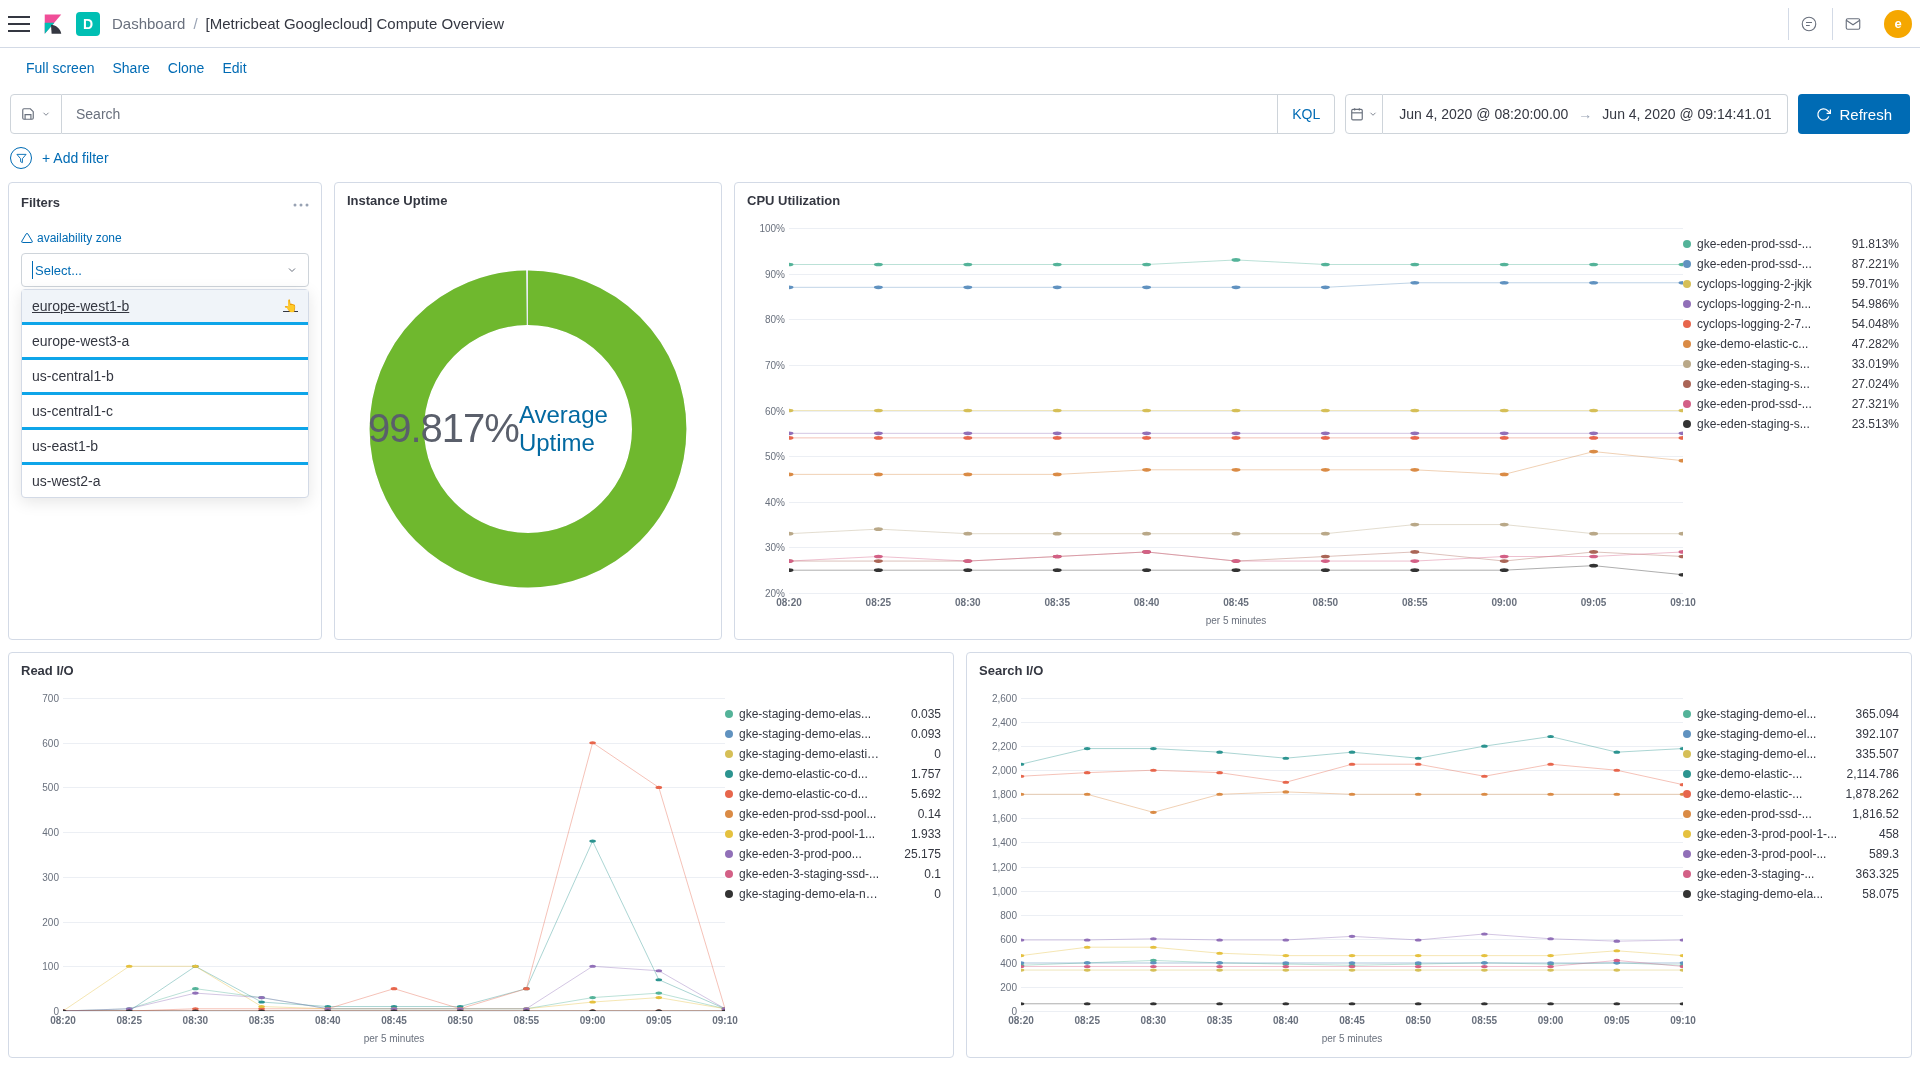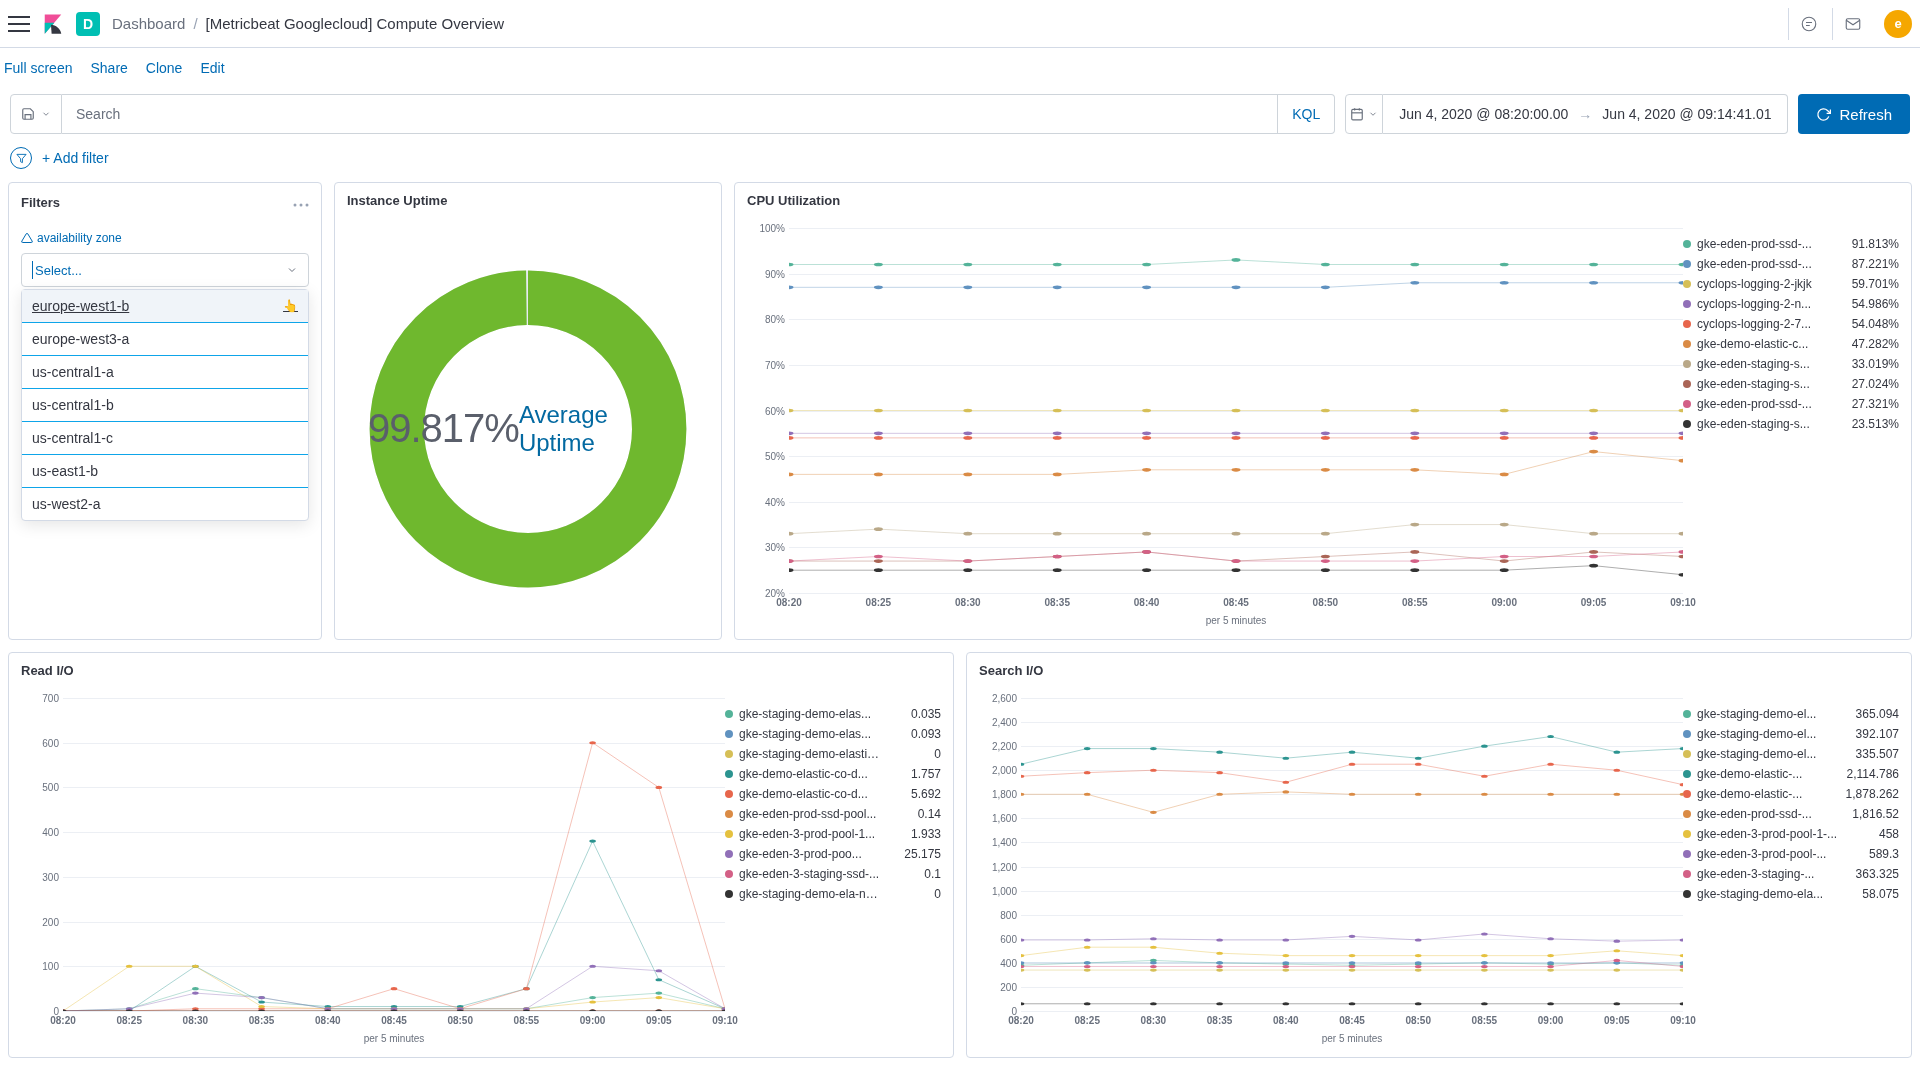--- a/index.html
+++ b/index.html
@@ -11,21 +11,21 @@
 .logo-k { width: 22px; height: 22px; position: relative; }
 .logo-k svg { width: 22px; height: 22px; }
 .app-badge { width: 24px; height: 24px; background: #00bfb3; color: #fff; border-radius: 4px; display: flex; align-items: center; justify-content: center; font-weight: 700; font-size: 14px; }
 .breadcrumb { display: flex; align-items: center; gap: 8px; font-size: 15px; }
 .breadcrumb .crumb1 { color: #69707d; }
 .breadcrumb .sep { color: #98a2b3; }
 .breadcrumb .crumb2 { color: #343741; font-weight: 500; }
 .topbar-right { display: flex; align-items: center; gap: 4px; }
 .icon-btn { width: 40px; height: 32px; display: flex; align-items: center; justify-content: center; color: #69707d; cursor: pointer; border-left: 1px solid #d3dae6; }
 .avatar { width: 28px; height: 28px; background: #f5a700; color: #fff; border-radius: 50%; display: flex; align-items: center; justify-content: center; font-weight: 600; font-size: 13px; margin-left: 8px; }
-.actionbar { height: 40px; display: flex; align-items: center; gap: 18px; padding: 0 4px; font-size: 14px; }
+.actionbar { height: 40px; display: flex; align-items: center; gap: 18px; padding: 0 26px; font-size: 14px; }
 .actionbar a { color: #006bb4; text-decoration: none; cursor: pointer; }
 .querybar { display: flex; gap: 10px; padding: 6px 10px; align-items: flex-end; }
 .query-left { display: flex; flex: 1; gap: 0; }
 .saved-q { border: 1px solid #ced4da; border-radius: 4px; padding: 0 10px; display: flex; align-items: center; gap: 6px; font-size: 12px; cursor: pointer; height: 40px; }
 .search-box { flex: 1; border: 1px solid #ced4da; border-left: none; border-radius: 0; height: 40px; padding: 0 14px; font-size: 14px; color: #69707d; display: flex; align-items: center; }
 .kql-box { border: 1px solid #ced4da; border-left: none; border-radius: 0 4px 4px 0; height: 40px; padding: 0 14px; display: flex; align-items: center; color: #006bb4; font-size: 14px; }
 .date-group { display: flex; }
 .cal-btn { border: 1px solid #ced4da; border-radius: 4px 0 0 4px; height: 40px; width: 38px; display: flex; align-items: center; justify-content: center; gap: 4px; }
 .date-range { border: 1px solid #ced4da; border-left: none; border-radius: 0 4px 4px 0; height: 40px; padding: 0 16px; display: flex; align-items: center; gap: 10px; font-size: 14px; color: #343741; }
 .arrow-sep { color: #98a2b3; }
@@ -35,21 +35,21 @@
 .add-filter { color: #006bb4; font-size: 14px; cursor: pointer; }
 .dashboard { padding: 6px 8px; display: grid; grid-template-columns: 314px 388px 1fr; grid-template-rows: 458px 406px; gap: 12px; }
 .panel { border: 1px solid #d3dae6; border-radius: 4px; background: #fff; display: flex; flex-direction: column; }
 .panel-header { padding: 10px 12px; display: flex; justify-content: space-between; align-items: center; }
 .panel-title { font-size: 13px; font-weight: 700; color: #343741; }
 .panel-opts { color: #98a2b3; font-size: 16px; cursor: pointer; }
 .panel-body { flex: 1; padding: 10px 12px; position: relative; }
 .filters-panel .label { color: #006bb4; font-size: 12px; display: flex; align-items: center; gap: 4px; margin-bottom: 8px; }
 .select-trigger { border: 1px solid #ced4da; border-radius: 4px; height: 34px; padding: 0 10px; display: flex; align-items: center; justify-content: space-between; color: #98a2b3; font-size: 13px; cursor: pointer; }
 .dropdown { position: absolute; top: 68px; left: 12px; right: 12px; border: 1px solid #d3dae6; border-radius: 4px; box-shadow: 0 4px 16px rgba(0,0,0,0.1); background: #fff; z-index: 10; }
-.dropdown-item { padding: 8px 10px; font-size: 14px; color: #343741; cursor: pointer; border-bottom: 1px solid #0ea5e9; }
+.dropdown-item { padding: 8px 10px; font-size: 14px; color: #343741; cursor: pointer; border-bottom: 3px solid #0ea5e9; }
 .dropdown-item:first-child { text-decoration: underline; background: #f0f4f9; display: flex; justify-content: space-between; align-items: center; }
 .dropdown-item:last-child { border-bottom: none; }
 .uptime-panel .panel-body { display: flex; align-items: center; justify-content: center; }
 .donut-wrap { position: relative; width: 320px; height: 320px; }
 .donut-wrap svg { transform: rotate(-90deg); }
 .donut-center { position: absolute; inset: 0; display: flex; flex-direction: row; align-items: center; justify-content: center; }
 .donut-value { font-size: 40px; font-weight: 500; color: #5a5f6b; letter-spacing: -1px; }
 .donut-label { font-size: 24px; color: #0369a1; }
 .chart-panel .panel-body { display: flex; }
 .chart-area { flex: 1; display: flex; flex-direction: column; }
@@ -192,21 +192,20 @@
         <svg width="12" height="12" viewBox="0 0 24 24" fill="none" stroke="#69707d" stroke-width="2">
             <polyline points="6 9 12 15 18 9"></polyline>
           </svg>
       </div>
       <div class="dropdown">
         <div class="dropdown-item">
           <span>europe-west1-b</span>
           <span class="cursor-hand">👆</span>
         </div>
         <div class="dropdown-item">europe-west3-a</div>
-        <div class="dropdown-item">us-central1-a</div>
         <div class="dropdown-item">us-central1-b</div>
         <div class="dropdown-item">us-central1-c</div>
         <div class="dropdown-item">us-east1-b</div>
         <div class="dropdown-item">us-west2-a</div>
       </div>
     </div>
   </div>
 
   <div class="panel uptime-panel">
     <div class="panel-header">

